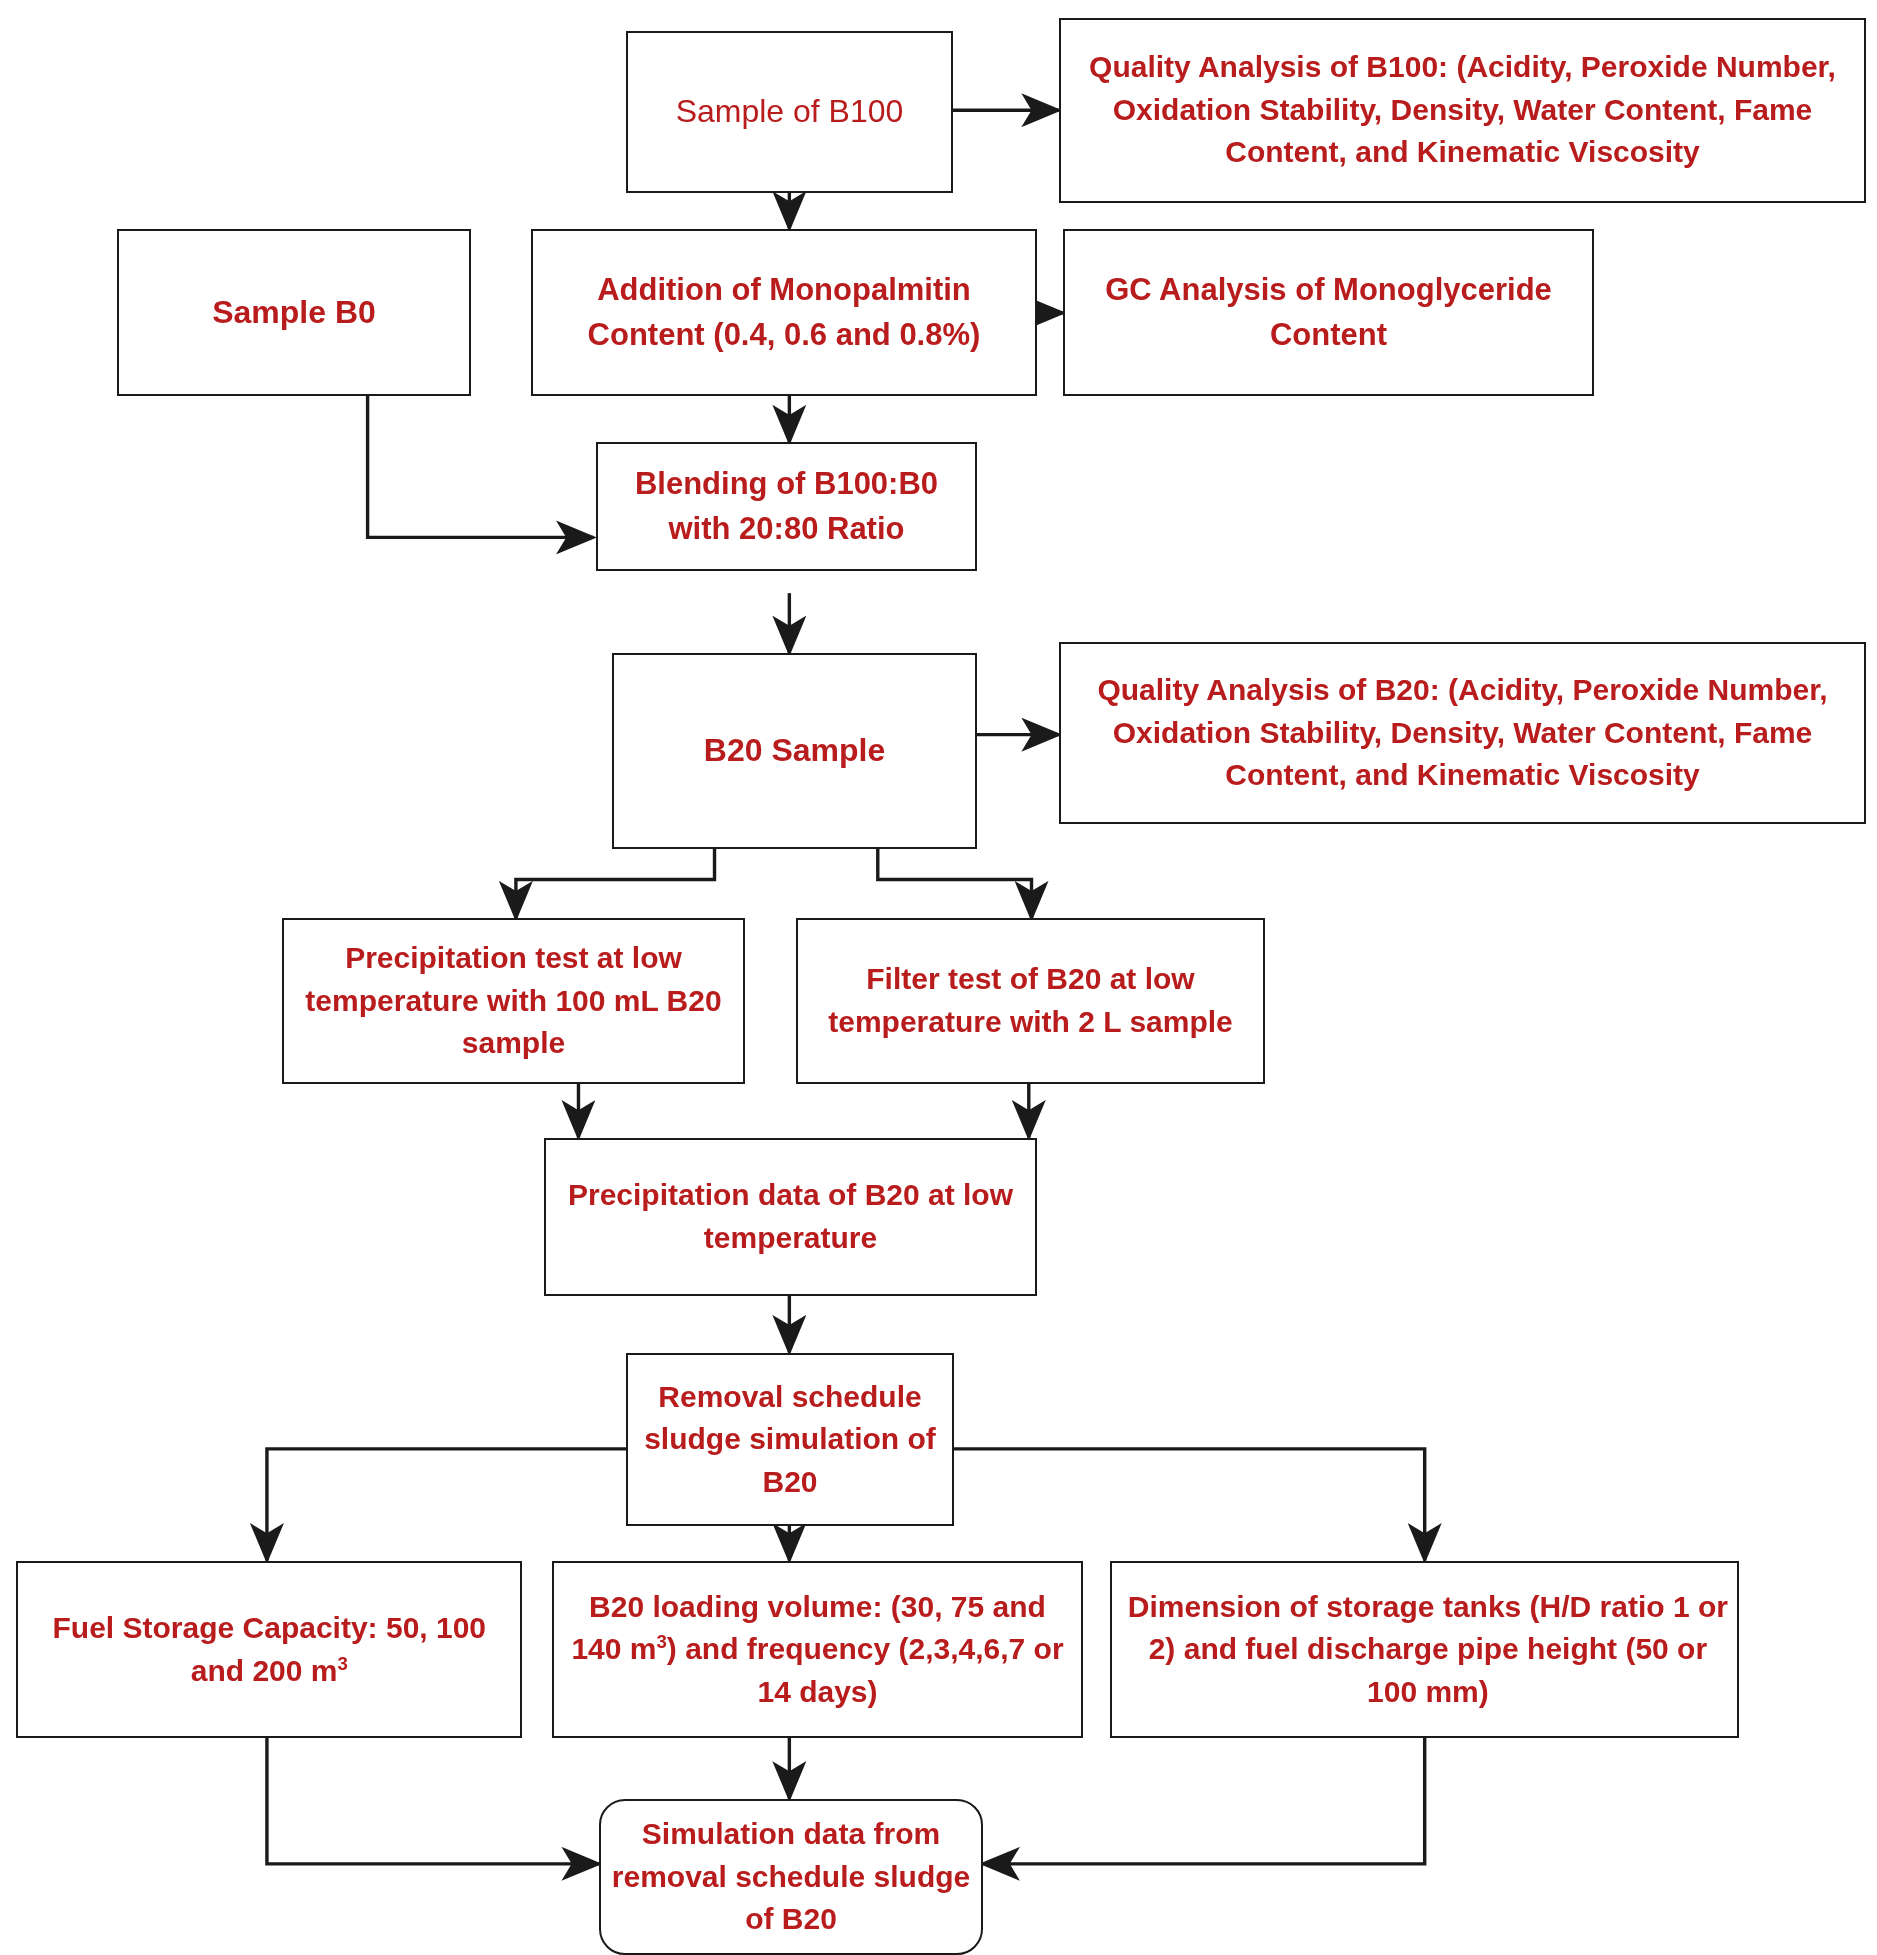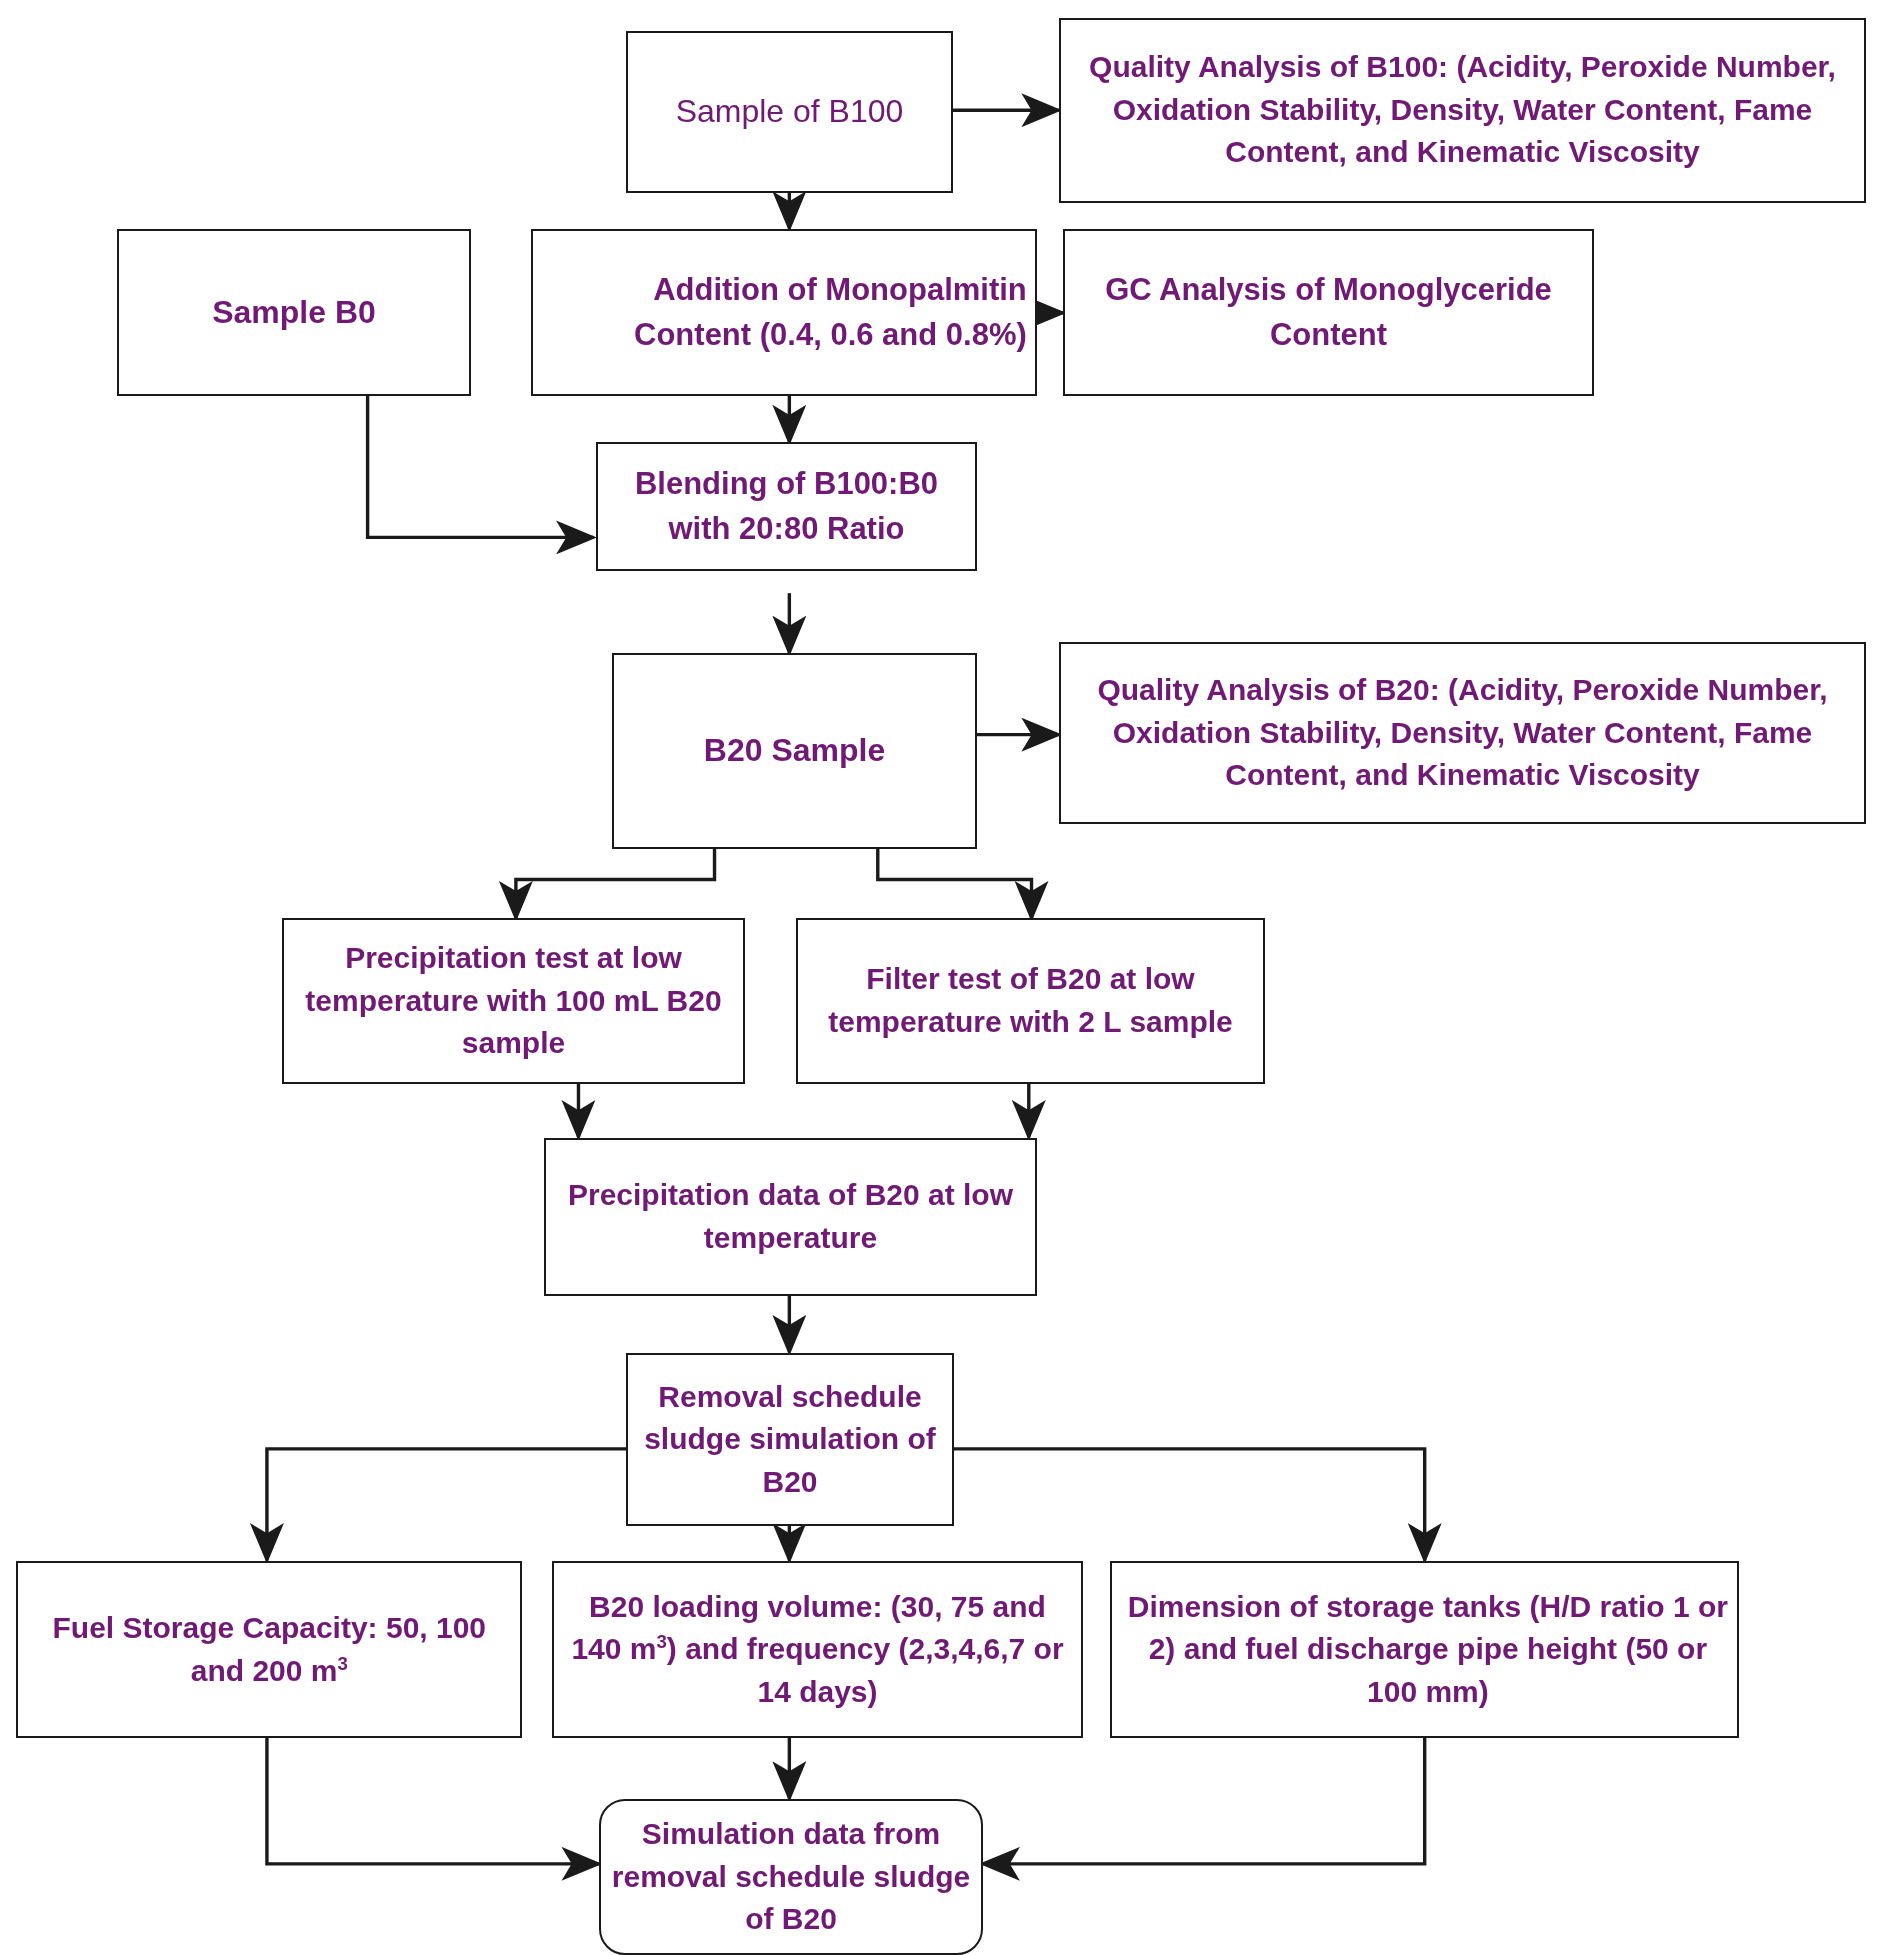--- a/index.html
+++ b/index.html
@@ -26,21 +26,21 @@
   }
   .node {
     position: absolute;
     box-sizing: border-box;
     border: 2.7px solid #1a1a1a;
     background: #ffffff;
     display: flex;
     align-items: center;
     justify-content: center;
     text-align: center;
-    color: #701a75;
+    color: #b91c1c;
     font-weight: bold;
     line-height: 1.42;
     padding: 4.1px 8.2px;
     z-index: 2;
   }
   .node .txt {
     display: block;
     width: 100%;
   }
   .fs-lg { font-size: 32px; }
@@ -109,21 +109,21 @@
   </div>
 
   <div class="node fs-sm" style="left:1059px; top:17.7px; width:807px; height:185px;">
     <span class="txt">Quality Analysis of B100: (Acidity, Peroxide Number, Oxidation Stability, Density, Water Content, Fame Content, and Kinematic Viscosity</span>
   </div>
 
   <div class="node fs-lg" style="left:117px; top:229px; width:354px; height:167px;">
     <span class="txt">Sample B0</span>
   </div>
 
-  <div class="node fs-md" style="left:531px; top:229px; width:506px; height:167px;text-align:right;">
+  <div class="node fs-md" style="left:531px; top:229px; width:506px; height:167px;">
     <span class="txt">Addition of Monopalmitin Content (0.4, 0.6 and 0.8%)</span>
   </div>
 
   <div class="node fs-md" style="left:1063px; top:229px; width:531px; height:167px;">
     <span class="txt">GC Analysis of Monoglyceride Content</span>
   </div>
 
   <div class="node fs-md" style="left:596px; top:442px; width:381px; height:129px;">
     <span class="txt">Blending of B100:B0 with 20:80 Ratio</span>
   </div>

